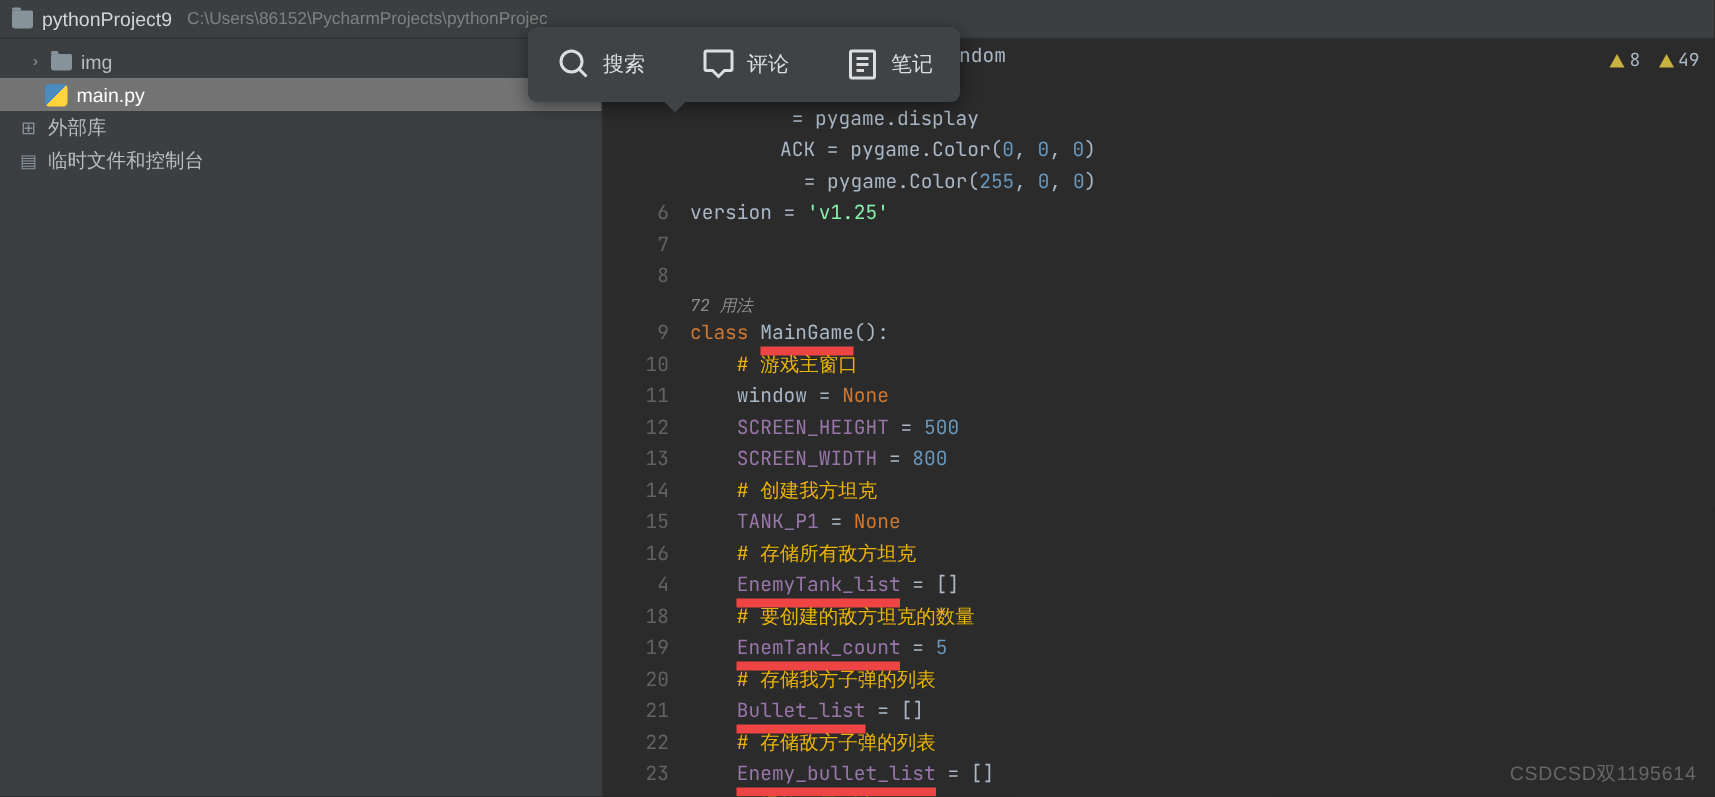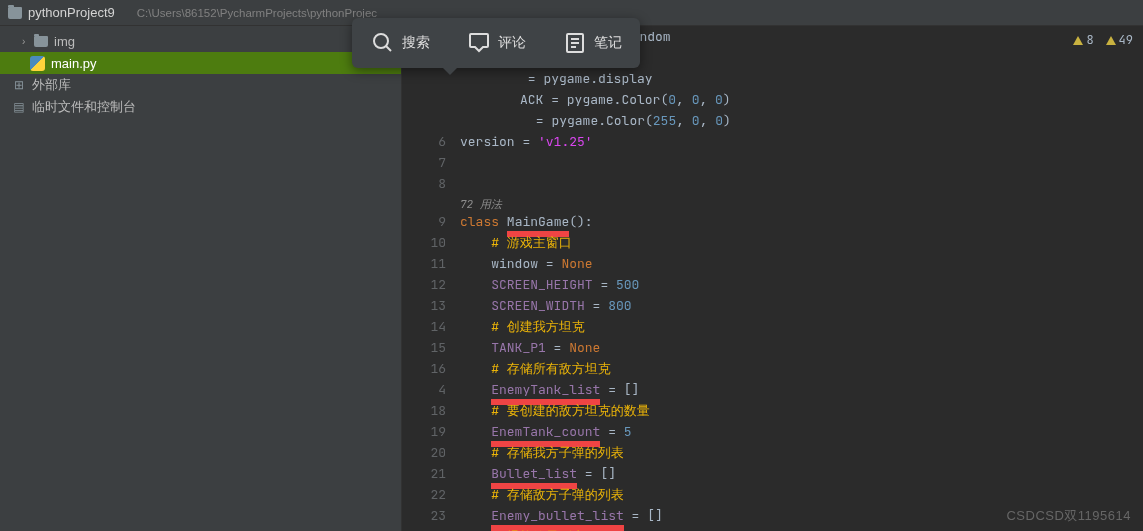--- a/index.html
+++ b/index.html
@@ -39,21 +39,21 @@
       top: -2px;
       left: 0;
       width: 6px;
       height: 2px;
       background: #87939a;
       border-radius: 1px 1px 0 0;
     }
     .proj-name {
       color: #d4d4d4;
       font-weight: 500;
-      margin-right: 22px;
+      margin-right: 10px;
     }
     .proj-path {
       color: #808080;
       font-size: 11.5px;
     }
     .main {
       display: flex;
       height: calc(100% - 26px);
     }
     .sidebar {
@@ -68,21 +68,21 @@
       height: 22px;
       padding-left: 12px;
       color: #bbb;
       font-size: 13px;
     }
     .tree-item.expanded {
       padding-left: 22px;
     }
     .tree-item.file {
       padding-left: 30px;
-      background: #4d7c0f;
+      background: #737373;
       color: #fff;
     }
     .chev {
       width: 8px;
       margin-right: 4px;
       color: #9a9a9a;
       font-size: 10px;
     }
     .folder-i {
       width: 14px;
@@ -149,21 +149,21 @@
     }
     .hint {
       height: 21px;
       color: #8c8c8c;
       font-style: italic;
       font-size: 11px;
     }
     .kw { color: #cc7832; }
     .fn { color: #9876aa; }
     .cls { color: #a9b7c6; }
-    .str { color: #d946ef; }
+    .str { color: #86efac; }
     .num { color: #6897bb; }
     .cmt { color: #eab308; }
     .op { color: #a9b7c6; }
     .id { color: #a9b7c6; }
     .und { border-bottom: 6px solid #ef4444; padding-bottom:1px;}
     .warn-bar {
       position: absolute;
       top: 4px;
       right: 10px;
       display: flex;

